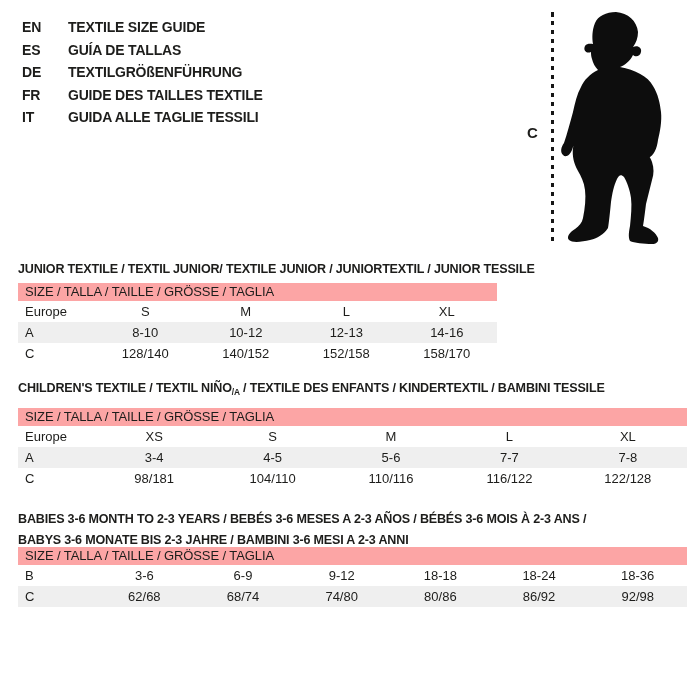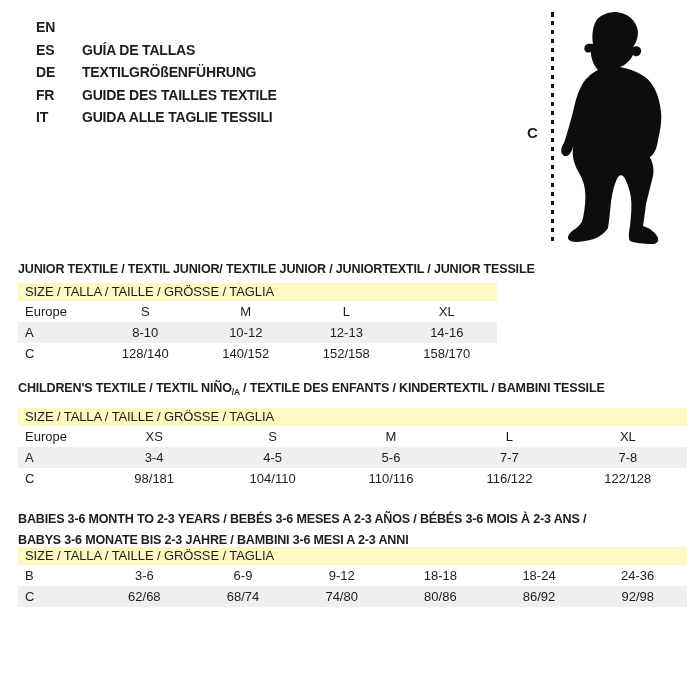--- a/index.html
+++ b/index.html
@@ -1,21 +1,21 @@
 <!DOCTYPE html>
 <html><head>
 <meta charset="utf-8">
 <style>
   html,body{margin:0;padding:0;background:#fff;}
   .canvas{
     position:relative;width:700px;height:700px;background:#ffffff;overflow:hidden;
     font-family:"Liberation Sans", sans-serif;color:#1d1d1b;
   }
   
-  .lang-list{position:absolute;left:36px;top:16px;}
+  .lang-list{position:absolute;left:22px;top:16px;}
   .lang-row{display:flex;line-height:22.5px;font-weight:700;font-size:14px;letter-spacing:-0.2px;}
   .lang-code{width:46px;flex:none;}
   .lang-title{white-space:nowrap;}
   
   .dashed-line{
     position:absolute;left:551px;top:12px;width:3px;height:233px;
     background:repeating-linear-gradient(to bottom,#161616 0 4.5px,transparent 4.5px 9px);
   }
   .measure-label{position:absolute;left:527px;top:124px;font-weight:700;font-size:15px;}
   .toddler{position:absolute;left:558px;top:6px;}
@@ -24,40 +24,41 @@
     position:absolute;left:18px;font-weight:700;font-size:13.5px;letter-spacing:-0.2px;
     white-space:nowrap;transform:scaleX(0.93);transform-origin:0 50%;
   }
   .sec-title .subscript{font-size:9px;position:relative;top:3px;}
   .title-2line{line-height:21px;}
   
   .table{position:absolute;left:18px;font-size:13px;}
   .t1{top:283px;width:479px;}
   .t2{top:408px;width:669px;}
   .t3{top:547px;width:669px;}
-  .band{height:18px;line-height:18px;background:#fef9c3;padding-left:7px;letter-spacing:-0.1px;}
+  .band{height:18px;line-height:18px;background:#fca5a5;padding-left:7px;letter-spacing:-0.1px;}
   .trow{display:flex;align-items:center;height:21px;}
   .trow.stripe{background:#efefef;}
   .tlabel{width:70px;flex:none;padding-left:7px;}
   .tcell{flex:1;text-align:center;}
   
   .footnotes{position:absolute;left:20px;top:627px;}
   .footnote{
     font-weight:700;font-size:12.5px;line-height:21.5px;letter-spacing:-0.2px;
     white-space:nowrap;transform:scaleX(0.93);transform-origin:0 50%;
   }
 </style>
 </head>
 <body>
 
 <div class="canvas">
 
   <div class="lang-list">
     <div class="lang-row">
       <span class="lang-code">EN</span>
+      <span class="lang-title">TEXTILE SIZE GUIDE</span>
     </div>
     <div class="lang-row">
       <span class="lang-code">ES</span>
       <span class="lang-title">GUÍA DE TALLAS</span>
     </div>
     <div class="lang-row">
       <span class="lang-code">DE</span>
       <span class="lang-title">TEXTILGRÖßENFÜHRUNG</span>
     </div>
     <div class="lang-row">
@@ -182,21 +183,21 @@
   </h2>
   <div class="table t3">
     <div class="band">SIZE / TALLA / TAILLE / GRÖSSE / TAGLIA</div>
     <div class="trow">
       <span class="tlabel">B</span>
       <span class="tcell">3-6</span>
       <span class="tcell">6-9</span>
       <span class="tcell">9-12</span>
       <span class="tcell">18-18</span>
       <span class="tcell">18-24</span>
-      <span class="tcell">24-36</span>
+      <span class="tcell">18-36</span>
     </div>
     <div class="trow stripe">
       <span class="tlabel">C</span>
       <span class="tcell">62/68</span>
       <span class="tcell">68/74</span>
       <span class="tcell">74/80</span>
       <span class="tcell">80/86</span>
       <span class="tcell">86/92</span>
       <span class="tcell">92/98</span>
     </div>

